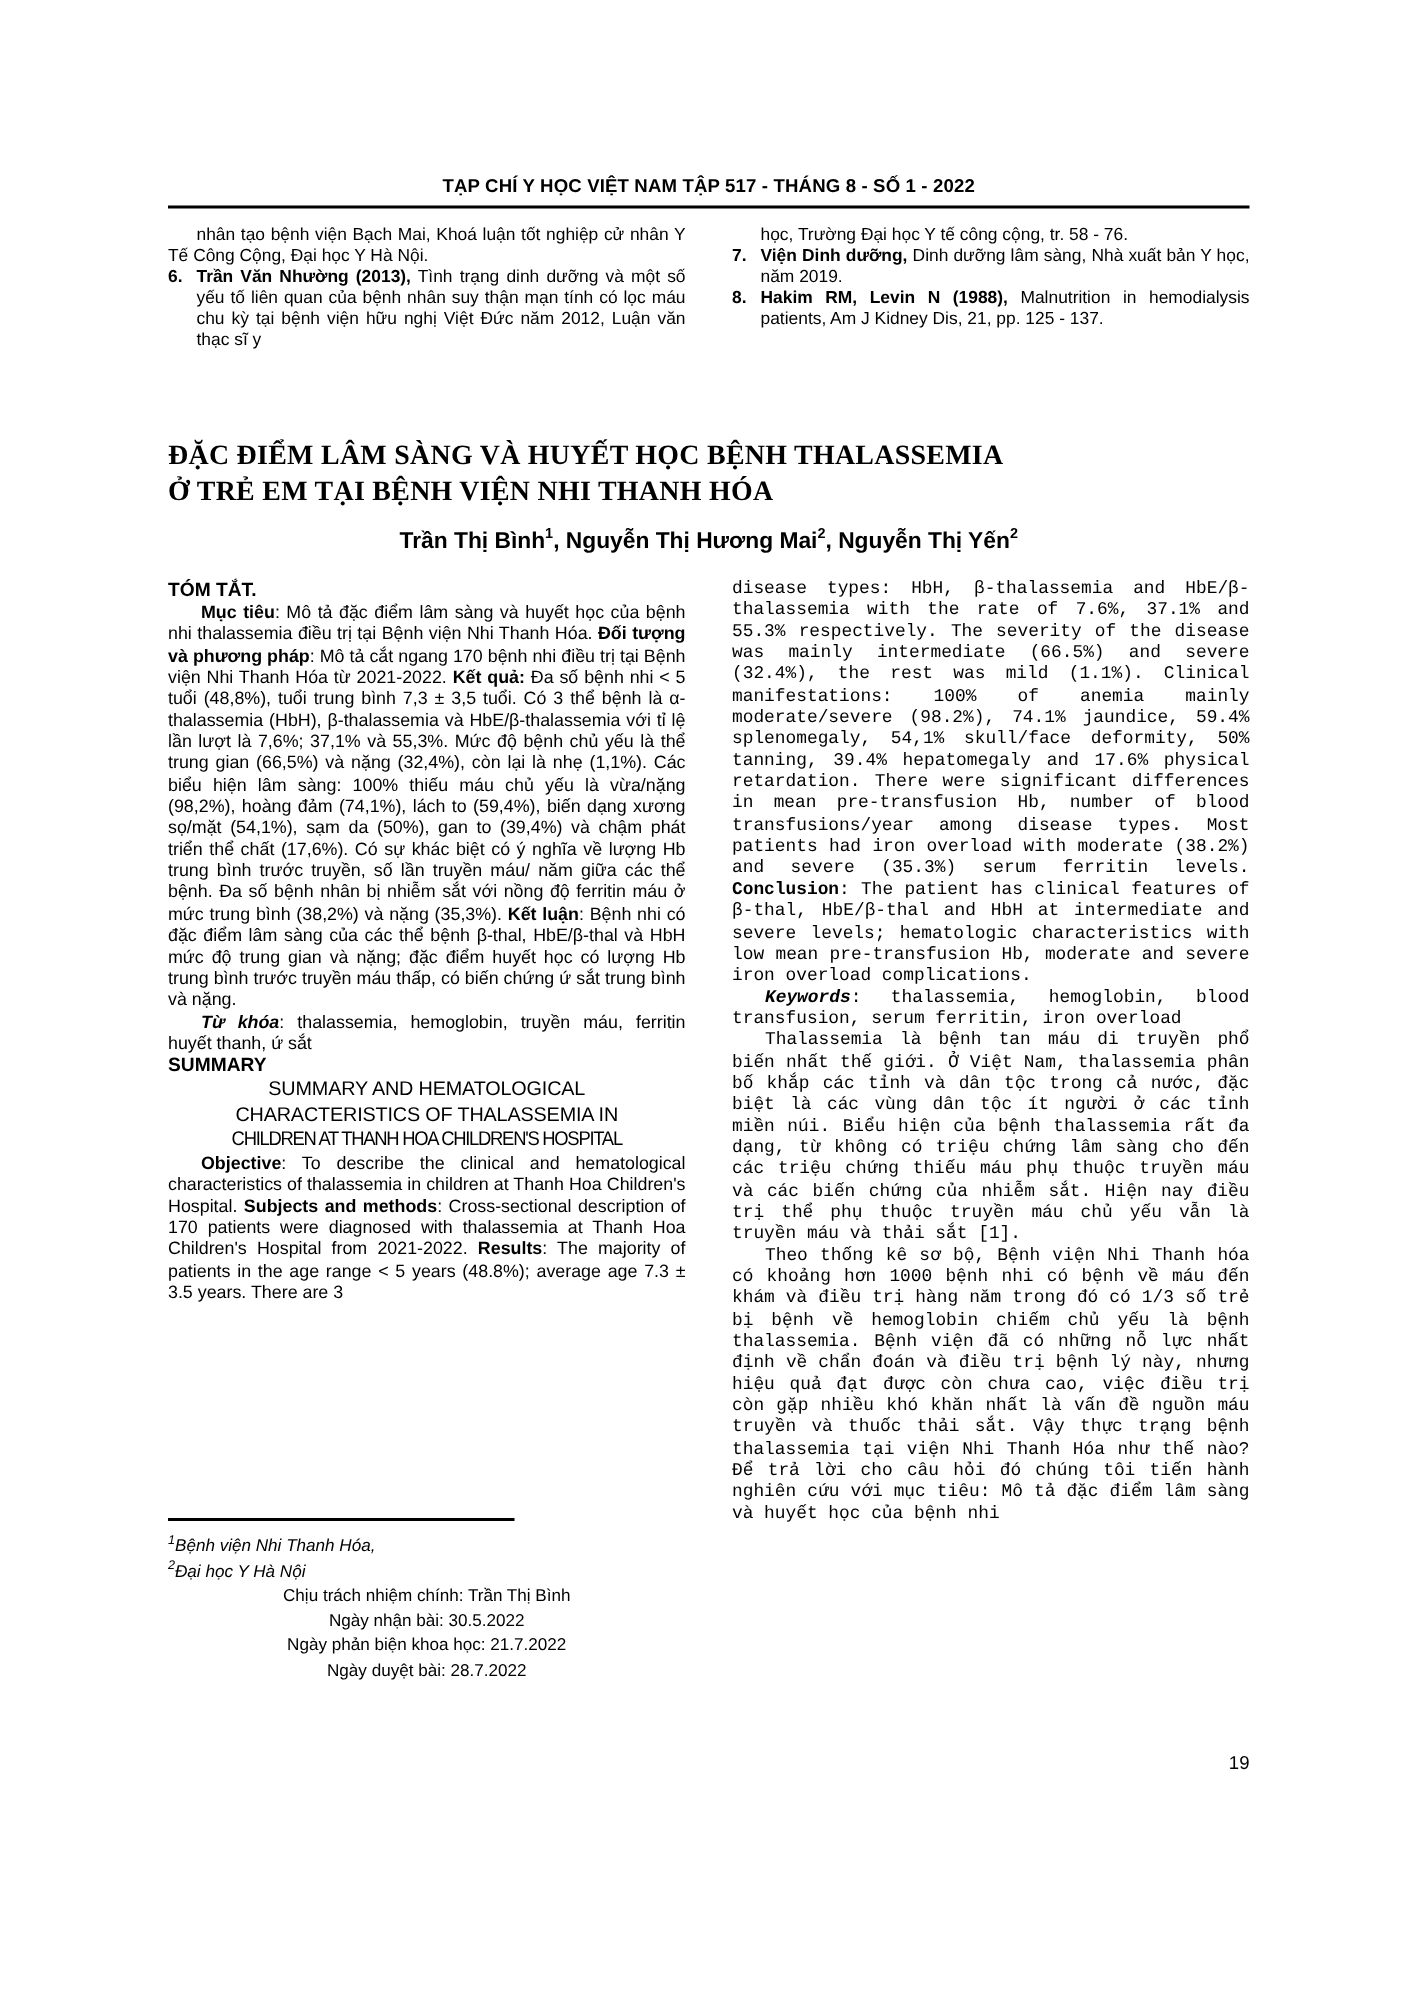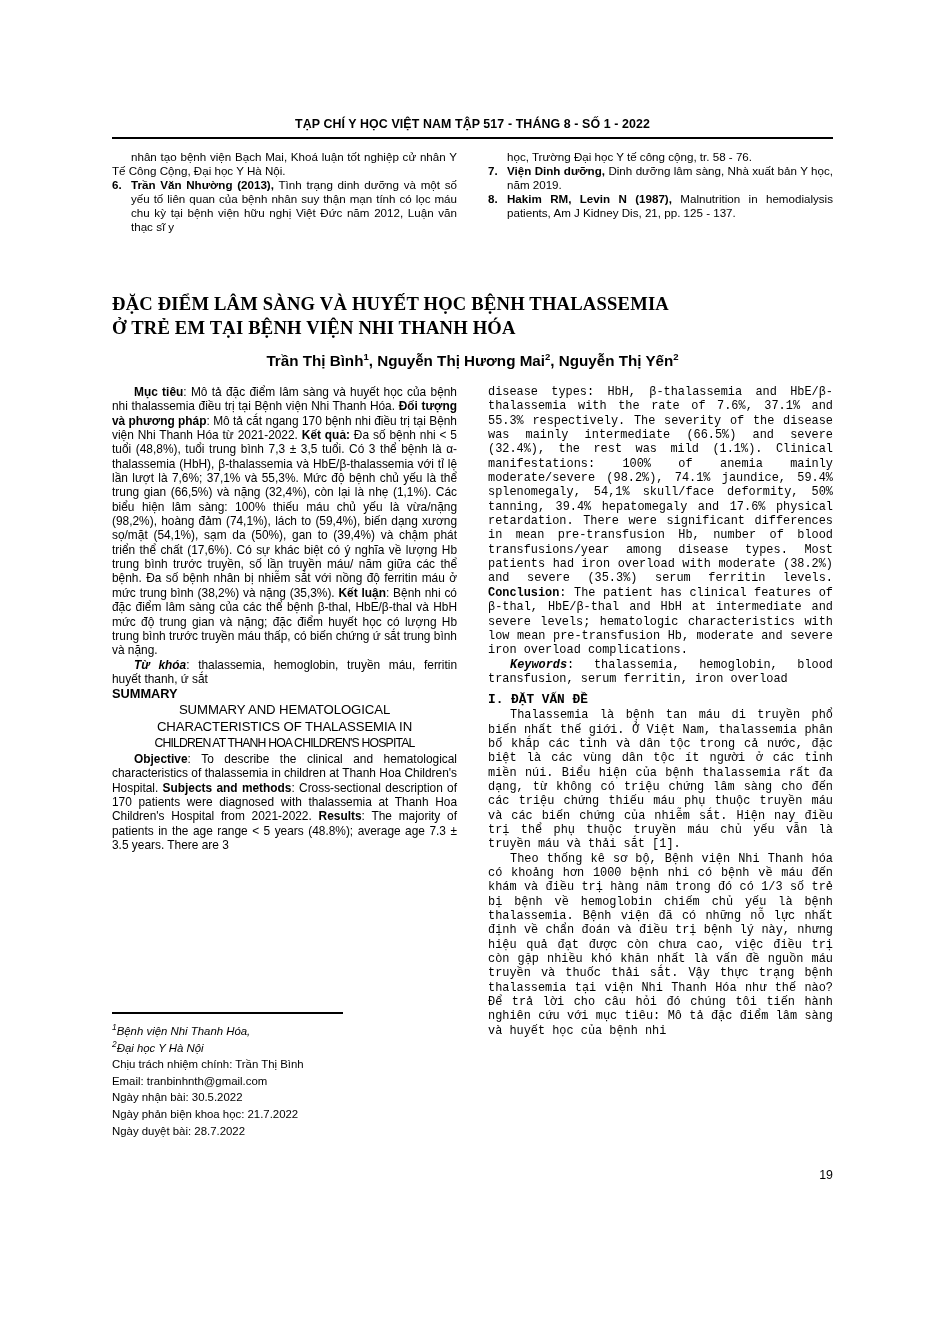--- a/index.html
+++ b/index.html
@@ -179,21 +179,21 @@
     font-family: "Liberation Sans", sans-serif;
   }
   .fn-rule {
     width: 231px;
     height: 2px;
     background: #000;
     margin: 0 0 9px 0;
   }
   .fn-aff { font-style: italic; margin: 0; }
   .fn-aff sup { font-style: italic; font-size: 8.4px; vertical-align: super;}
-  .fn-line { margin: 0; }
+  .fn-line { margin: 0; text-align: center; }
 
   
   .pageno {
     position: absolute;
     left: 0;
     top: 1164px;
     width: 833px;
     text-align: right;
     font-size: 12.4px;
     font-family: "Liberation Sans", sans-serif;
@@ -217,41 +217,42 @@
         <span class="ref-num">6.</span><b>Trần Văn Nhường (2013),</b><span> Tình trạng dinh dưỡng và một số yếu tố liên quan của bệnh nhân suy thận mạn tính có lọc máu chu kỳ tại bệnh viện hữu nghị Việt Đức năm 2012, Luận văn thạc sĩ y</span>
       </p>
     </div>
 
     <div class="col col-right refs">
       <p class="ref-cont">học, Trường Đại học Y tế công cộng, tr. 58 - 76.</p>
       <p class="ref-item">
         <span class="ref-num">7.</span><b>Viện Dinh dưỡng,</b><span> Dinh dưỡng lâm sàng, Nhà xuất bản Y học, năm 2019.</span>
       </p>
       <p class="ref-item">
-        <span class="ref-num">8.</span><b>Hakim RM, Levin N (1987),</b><span> Malnutrition in hemodialysis patients, Am J Kidney Dis, 21, pp. 125 - 137.</span>
+        <span class="ref-num">8.</span><b>Hakim RM, Levin N (1988),</b><span> Malnutrition in hemodialysis patients, Am J Kidney Dis, 21, pp. 125 - 137.</span>
       </p>
     </div>
 
   </div>
 
   <div class="art-title">
     <div>ĐẶC ĐIỂM LÂM SÀNG VÀ HUYẾT HỌC BỆNH THALASSEMIA</div>
     <div>Ở TRẺ EM TẠI BỆNH VIỆN NHI THANH HÓA</div>
   </div>
 
   <div class="authors">
     <span>Trần Thị Bình</span><sup>1</sup>,
     <span>Nguyễn Thị Hương Mai</span><sup>2</sup>,
     <span>Nguyễn Thị Yến</span><sup>2</sup>
   </div>
 
   <div class="body-cols">
 
     <div class="bcol bcol-left">
 
+      <div class="h-sec">TÓM TẮT.</div>
 
       <p class="para"><b>Mục tiêu</b><span>: Mô tả đặc điểm lâm sàng và huyết học của bệnh nhi thalassemia điều trị tại Bệnh viện Nhi Thanh Hóa. </span><b>Đối tượng và phương pháp</b><span>: Mô tả cắt ngang 170 bệnh nhi điều trị tại Bệnh viện Nhi Thanh Hóa từ 2021-2022. </span><b>Kết quả:</b><span> Đa số bệnh nhi  &lt; 5 tuổi (48,8%), tuổi trung bình 7,3 ± 3,5 tuổi. Có 3 thể bệnh là α-thalassemia (HbH), β-thalassemia và HbE/β-thalassemia với tỉ lệ lần lượt là 7,6%; 37,1% và 55,3%. Mức độ bệnh chủ yếu là thể trung gian (66,5%) và nặng (32,4%), còn lại là nhẹ (1,1%). Các biểu hiện lâm sàng: 100% thiếu máu chủ yếu là vừa/nặng (98,2%), hoàng đảm (74,1%), lách to (59,4%), biến dạng xương sọ/mặt (54,1%), sạm da (50%), gan to (39,4%) và chậm phát triển thể chất (17,6%). Có sự khác biệt có ý nghĩa về lượng Hb trung bình trước truyền, số lần truyền máu/ năm giữa các thể bệnh. Đa số bệnh nhân bị nhiễm sắt với nồng độ ferritin máu ở mức trung bình (38,2%) và nặng (35,3%). </span><b>Kết luận</b><span>: Bệnh nhi có đặc điểm lâm sàng của các thể bệnh β-thal, HbE/β-thal và HbH mức độ trung gian và nặng; đặc điểm huyết học có lượng Hb trung bình trước truyền máu thấp, có biến chứng ứ sắt trung bình và nặng.</span></p>
 
       <p class="para"><span class="kw-label">Từ khóa</span><span>: thalassemia, hemoglobin, truyền máu, ferritin huyết thanh, ứ sắt</span></p>
 
       <div class="h-sec">SUMMARY</div>
 
       <p class="en-title">SUMMARY AND HEMATOLOGICAL</p>
       <p class="en-title">CHARACTERISTICS OF THALASSEMIA IN</p>
       <p class="en-title-line3">CHILDREN AT THANH HOA CHILDREN'S HOSPITAL</p>
@@ -259,35 +260,33 @@
       <p class="para"><b>Objective</b><span>:  To  describe  the  clinical  and hematological characteristics of thalassemia in children at Thanh Hoa Children's Hospital. </span><b>Subjects and methods</b><span>: Cross-sectional description  of 170 patients were  diagnosed  with  thalassemia  at  Thanh Hoa Children's Hospital from  2021-2022. </span><b>Results</b><span>: The majority of patients in  the  age range  &lt; 5 years (48.8%); average age 7.3 ± 3.5 years. There are 3</span></p>
 
     </div>
 
     <div class="bcol bcol-right">
 
       <p class="para-noind"><span>disease types:  HbH,  β-thalassemia  and  HbE/β-thalassemia with the rate of 7.6%, 37.1% and 55.3% respectively. The severity of the disease was mainly intermediate  (66.5%)  and  severe  (32.4%),  the  rest was  mild  (1.1%).  Clinical  manifestations:  100%  of anemia  mainly  moderate/severe  (98.2%),  74.1% jaundice,  59.4%  splenomegaly,  54,1%  skull/face deformity,  50%  tanning,  39.4%  hepatomegaly  and 17.6%  physical  retardation.  There  were  significant differences  in  mean  pre-transfusion  Hb,  number  of blood  transfusions/year  among  disease  types.  Most patients had iron overload with moderate  (38.2%) and severe  (35.3%)  serum  ferritin  levels.  </span><b>Conclusion</b><span>: The patient has clinical features of β-thal, HbE/β-thal and  HbH  at  intermediate  and  severe  levels; hematologic  characteristics  with  low  mean  pre-transfusion  Hb,  moderate  and  severe  iron  overload complications.</span></p>
 
       <p class="para"><span class="kw-label">Keywords</span><span>:  thalassemia,  hemoglobin,  blood transfusion, serum ferritin, iron overload</span></p>
 
-      <div class="h-sec" style="margin-top:6px">I. ĐẶT VẤN ĐỀ</div>
 
       <p class="para">Thalassemia là bệnh tan máu di truyền phổ biến nhất thế giới. Ở Việt Nam, thalassemia phân bố khắp các tỉnh và dân tộc trong cả nước, đặc biệt là các vùng dân tộc ít người ở các tỉnh miền núi. Biểu hiện của bệnh thalassemia rất đa dạng, từ không có triệu chứng lâm sàng cho đến các triệu chứng thiếu máu phụ thuộc truyền máu và các biến chứng của nhiễm sắt. Hiện nay điều trị thể phụ thuộc truyền máu chủ yếu vẫn là truyền máu và thải sắt [1].</p>
       <p class="para">Theo thống kê sơ bộ, Bệnh viện Nhi Thanh hóa có khoảng hơn 1000 bệnh nhi có bệnh về máu đến khám và điều trị hàng năm trong đó có 1/3 số trẻ bị bệnh về hemoglobin chiếm chủ yếu là bệnh thalassemia. Bệnh viện đã có những nỗ lực nhất định về chẩn đoán và điều trị bệnh lý này, nhưng hiệu quả đạt được còn chưa cao, việc điều trị còn gặp nhiều khó khăn nhất là vấn đề nguồn máu truyền và thuốc thải sắt. Vậy thực trạng bệnh thalassemia tại viện Nhi Thanh Hóa như thế nào? Để trả lời cho câu hỏi đó chúng tôi tiến hành nghiên cứu với mục tiêu: Mô tả đặc điểm lâm sàng và huyết học của bệnh nhi</p>
 
     </div>
 
   </div>
 
   <div class="footnote">
     <div class="fn-rule"></div>
     <p class="fn-aff"><sup>1</sup><span>Bệnh viện Nhi Thanh Hóa,</span></p>
     <p class="fn-aff"><sup>2</sup><span>Đại học Y Hà Nội</span></p>
     <p class="fn-line">Chịu trách nhiệm chính: Trần Thị Bình</p>
-    <p class="fn-line">Email: tranbinhnth@gmail.com</p>
     <p class="fn-line">Ngày nhận bài: 30.5.2022</p>
     <p class="fn-line">Ngày phản biện khoa học: 21.7.2022</p>
     <p class="fn-line">Ngày duyệt bài: 28.7.2022</p>
   </div>
 
   <div class="pageno">19</div>
 
 </div>
 
 </body></html>

